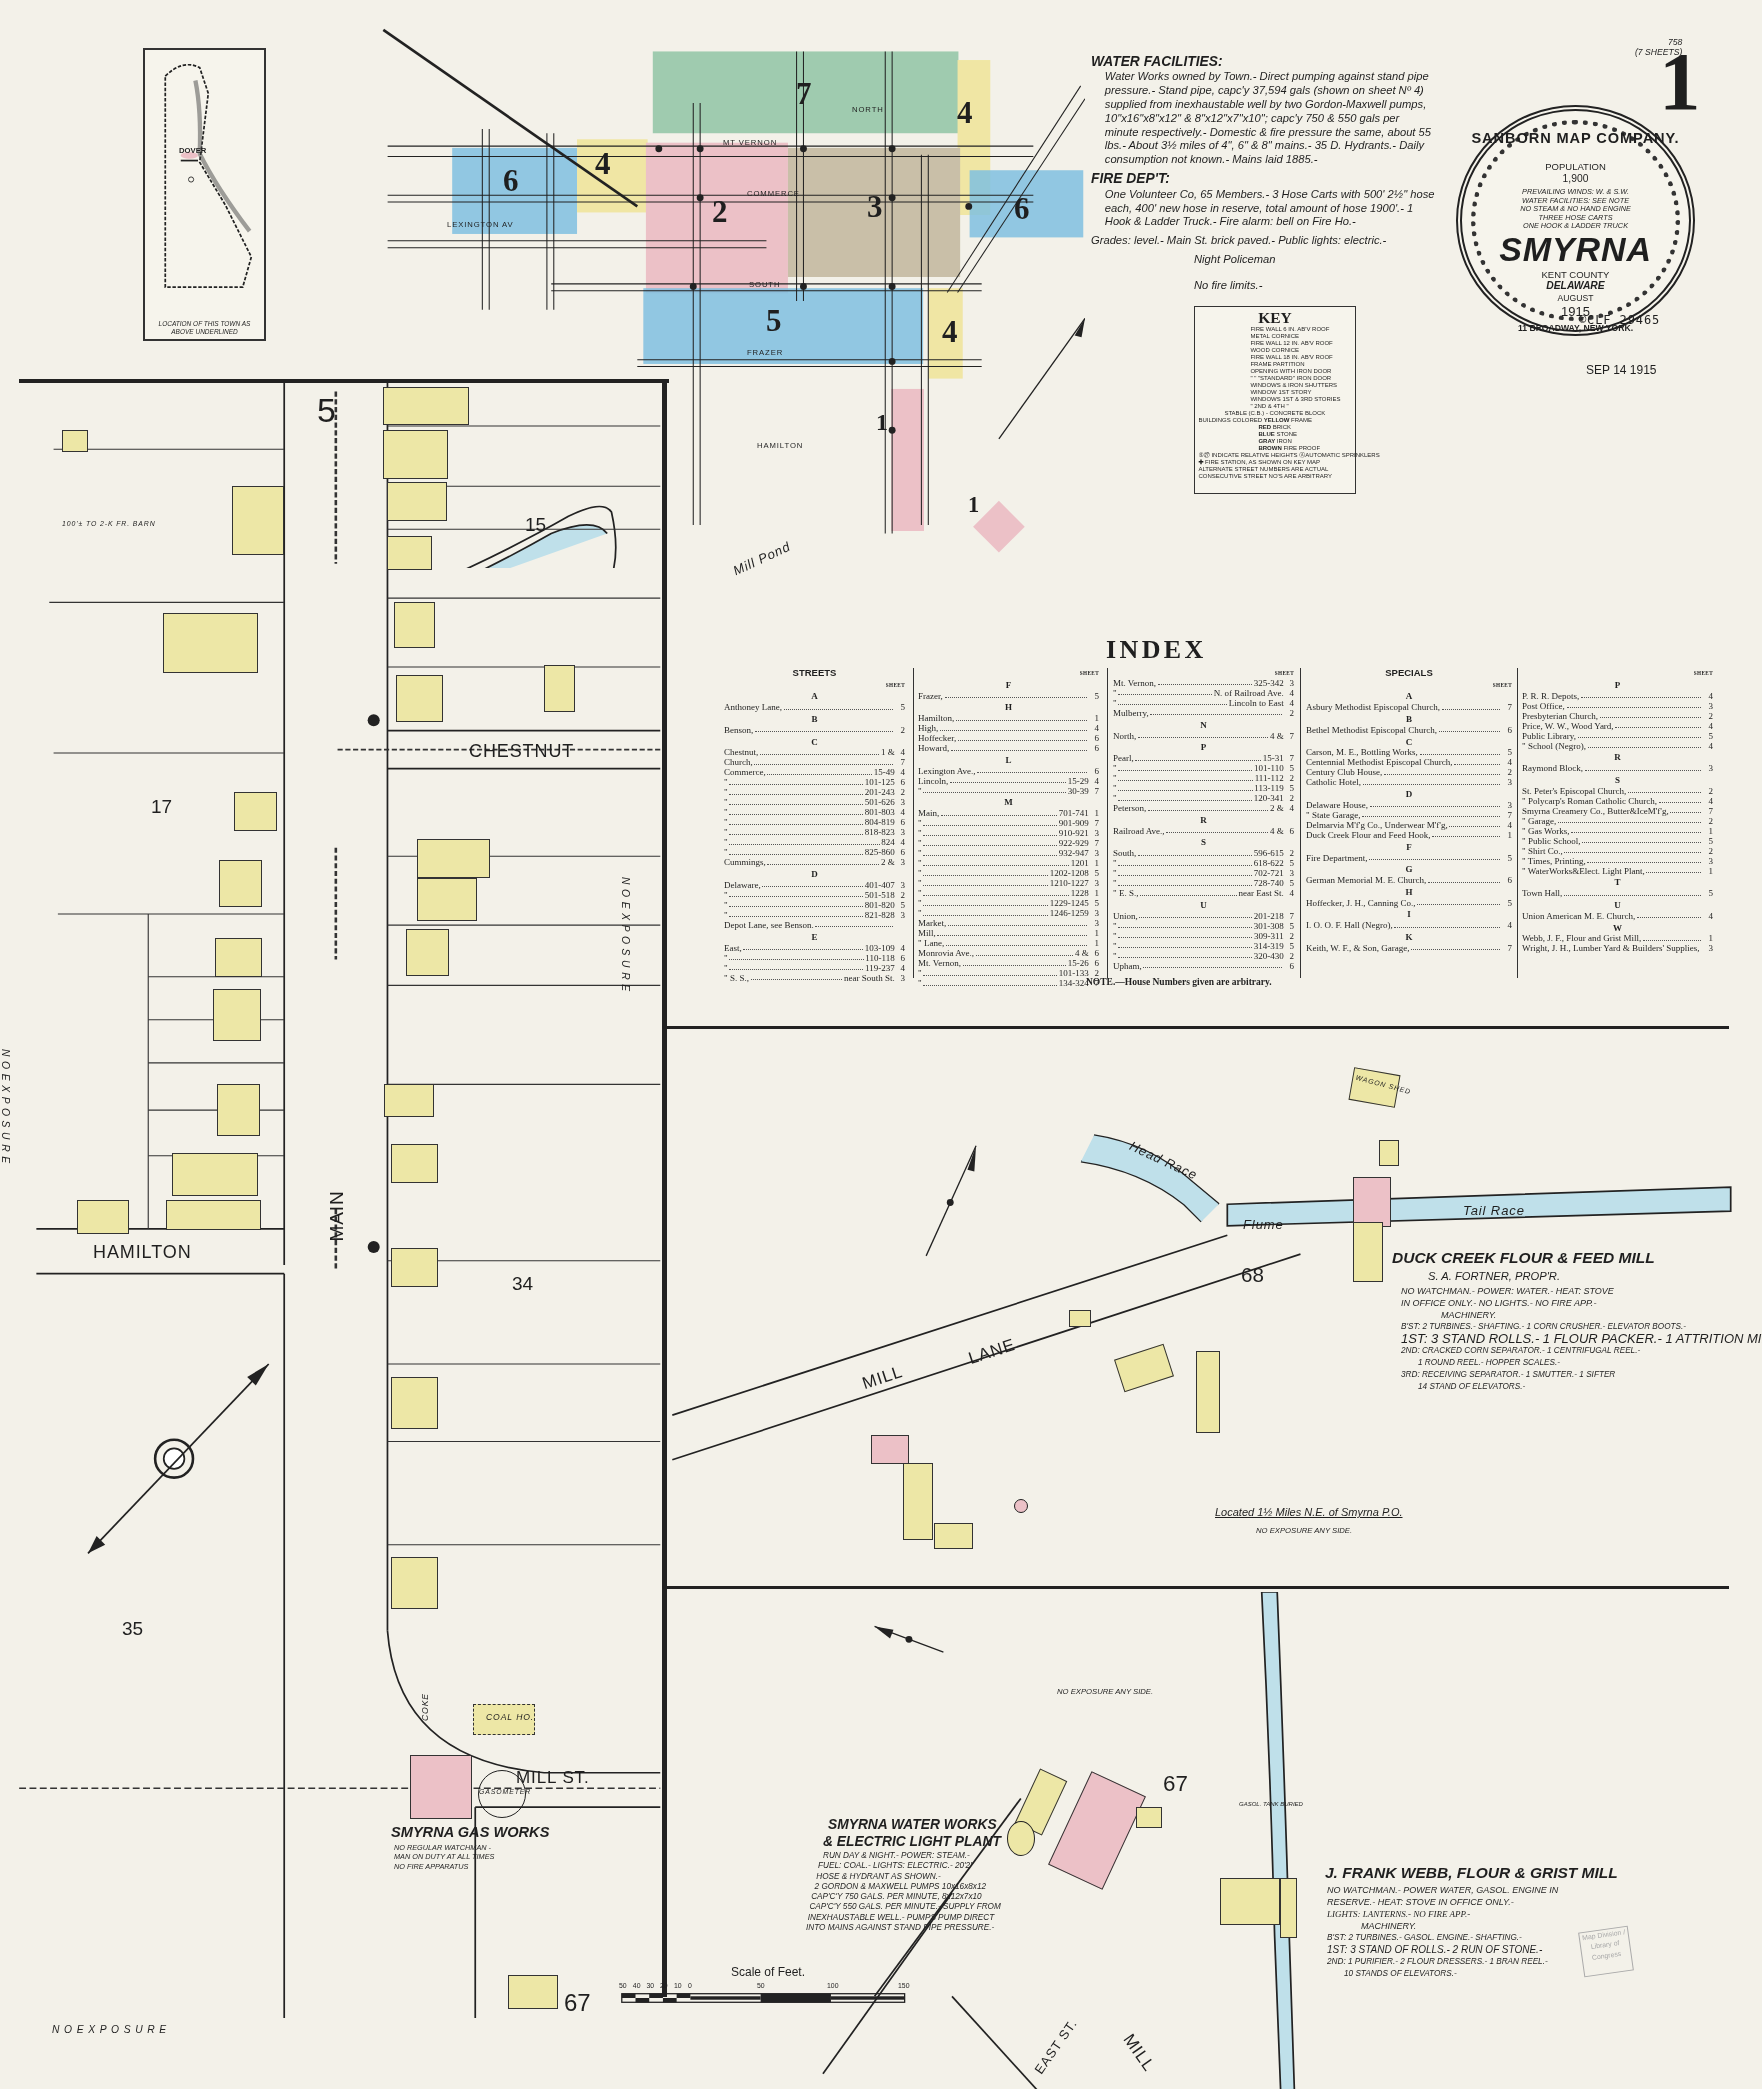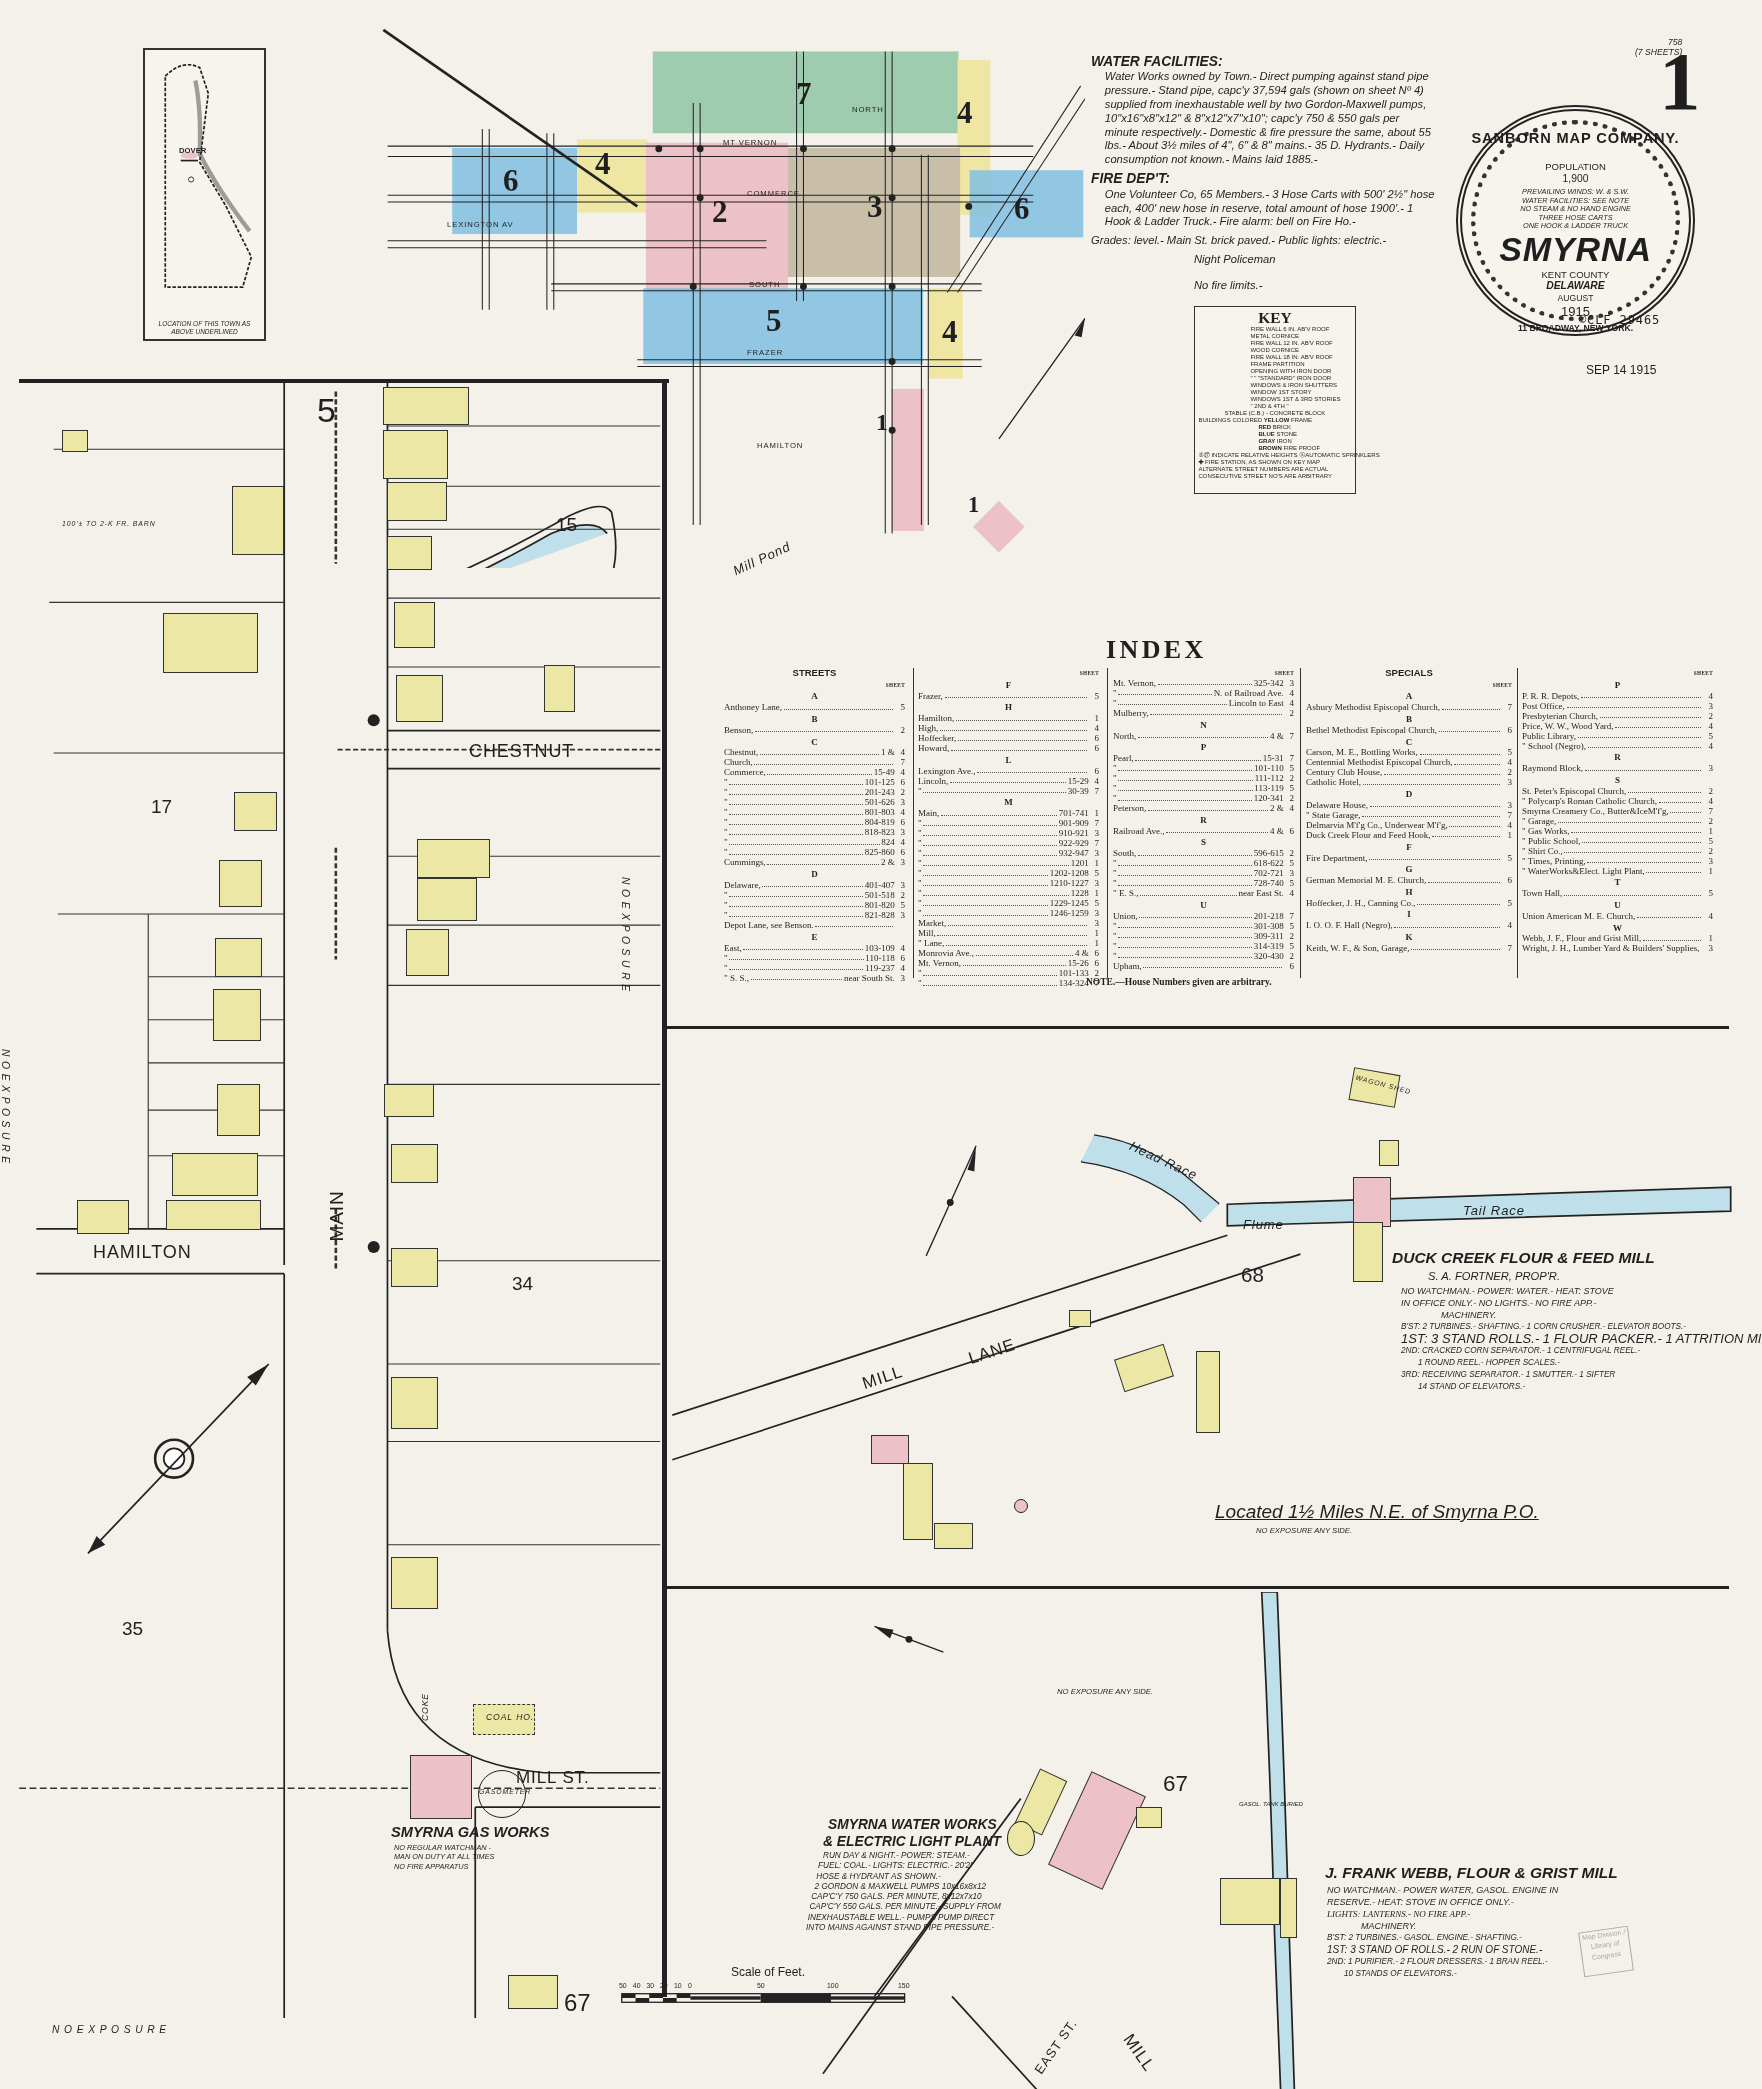--- a/index.html
+++ b/index.html
@@ -1011,21 +1011,21 @@
 <div class="bld" style="left:391px;top:1248px;width:47px;height:39px;"></div>
 <div class="bld" style="left:391px;top:1377px;width:47px;height:52px;"></div>
 <div class="bld" style="left:391px;top:1557px;width:47px;height:52px;"></div>
 <div class="bld" style="left:77px;top:1200px;width:52px;height:34px;"></div>
 <div class="bld" style="left:473px;top:1704px;width:62px;height:31px;border-style:dashed;"></div>
 <div class="bld pink" style="left:410px;top:1755px;width:62px;height:64px;"></div>
 <div class="abs" style="left:478px;top:1770px;width:46px;height:46px;border:1.3px solid #222;border-radius:50%;"></div>
 <div class="bld" style="left:508px;top:1975px;width:50px;height:34px;"></div>
 
 <div class="lbl" style="left:317px;top:391px;font-size:34px;">5</div>
-<div class="blocknum" style="left:525px;top:514px;margin-left:31px;">15</div>
+<div class="blocknum" style="left:525px;top:514px;">15</div>
 <div class="blocknum" style="left:151px;top:796px;">17</div>
 <div class="blocknum" style="left:512px;top:1273px;">34</div>
 <div class="blocknum" style="left:122px;top:1618px;">35</div>
 <div class="blocknum" style="left:564px;top:1989px;font-size:24px;">67</div>
 <div class="lbl" style="left:311px;top:1205px;font-size:19px;transform:rotate(-90deg);">MAIN</div>
 <div class="lbl" style="left:469px;top:741px;font-size:18px;">CHESTNUT</div>
 <div class="lbl" style="left:93px;top:1242px;font-size:18px;">HAMILTON</div>
 <div class="lbl" style="left:516px;top:1779px;font-size:17px;top:1768px;">MILL ST.</div>
 <div class="lbl" style="left:62px;top:520px;font-size:6.9px;font-style:italic;">100'± TO 2-K FR. BARN</div>
 <div class="lbl" style="left:486px;top:1712px;font-size:8.6px;font-style:italic;">COAL HO.</div>
@@ -1079,21 +1079,21 @@
 </div>
 <div class="lbl" style="left:862px;top:1368px;font-size:17px;transform:rotate(-18deg);">MILL</div>
 <div class="lbl" style="left:968px;top:1342px;font-size:17px;transform:rotate(-18deg);">LANE</div>
 <div class="bld" style="left:1069px;top:1310px;width:22.4px;height:17px;"></div>
 <div class="bld" style="left:1118px;top:1351px;width:52px;height:34px;transform:rotate(-18deg);"></div>
 <div class="bld" style="left:1196px;top:1351px;width:24px;height:82px;"></div>
 <div class="bld pink" style="left:871px;top:1435px;width:38px;height:29px;"></div>
 <div class="bld" style="left:903px;top:1463px;width:30px;height:77px;"></div>
 <div class="bld" style="left:934px;top:1523px;width:39px;height:26px;"></div>
 <div class="abs" style="left:1014px;top:1499px;width:12px;height:12px;border-radius:50%;background:#ecc1c7;border:0.9px solid #222;"></div>
-<div class="mill-text" style="left:1215px;top:1506px;font-size:19px;text-decoration:underline;">Located 1½ Miles N.E. of Smyrna P.O.</div>
+<div class="mill-text" style="left:1215px;top:1506px;font-size:11px;text-decoration:underline;">Located 1½ Miles N.E. of Smyrna P.O.</div>
 <div class="mill-text" style="left:1256px;top:1525px;font-size:7.7px;">NO EXPOSURE ANY SIDE.</div>
 
 <svg class="abs" style="left:668px;top:1592px;" width="1067" height="499" viewBox="0 0 1240 580">
 
   <path d="M690 0 Q700 200 705 400 L712 580 L728 580 L722 400 Q716 200 708 0 Z" fill="#bfe0ea" stroke="#222" stroke-width="2"></path>
 
   <line x1="240" y1="470" x2="410" y2="240" stroke="#222" stroke-width="2"></line>
   <line x1="180" y1="560" x2="330" y2="350" stroke="#222" stroke-width="2"></line>
   <line x1="330" y1="470" x2="430" y2="580" stroke="#222" stroke-width="2"></line>
 

